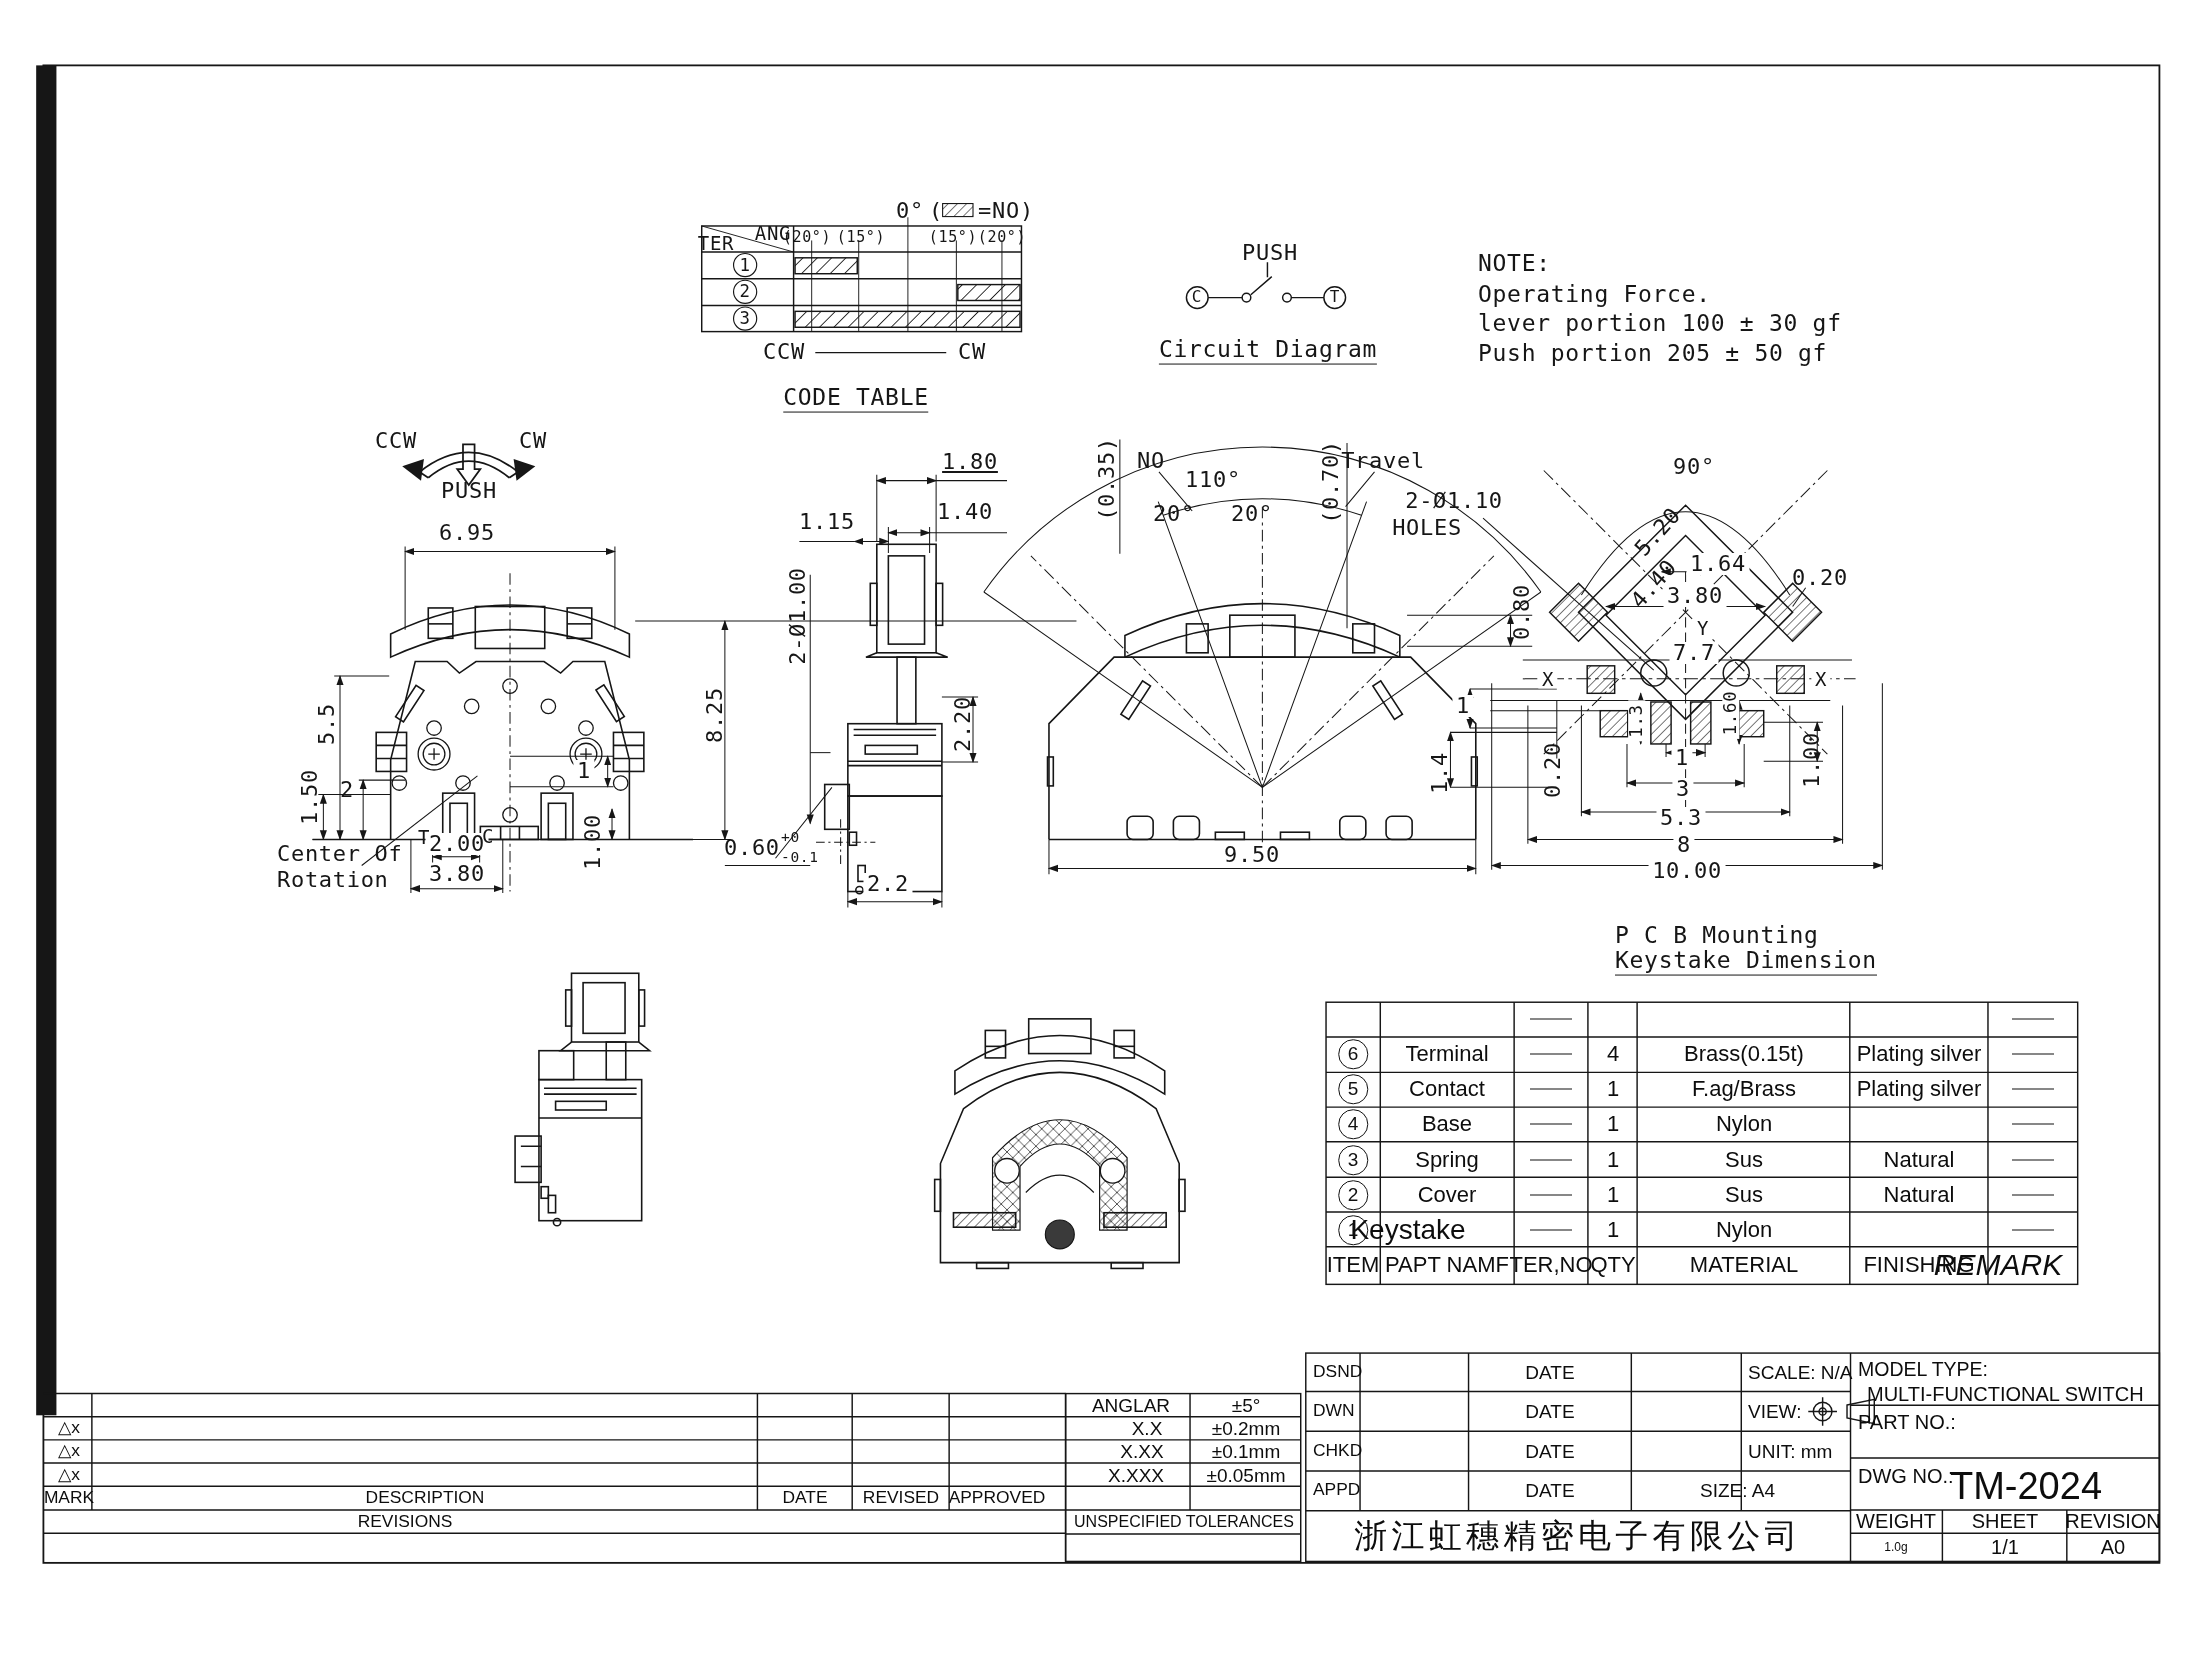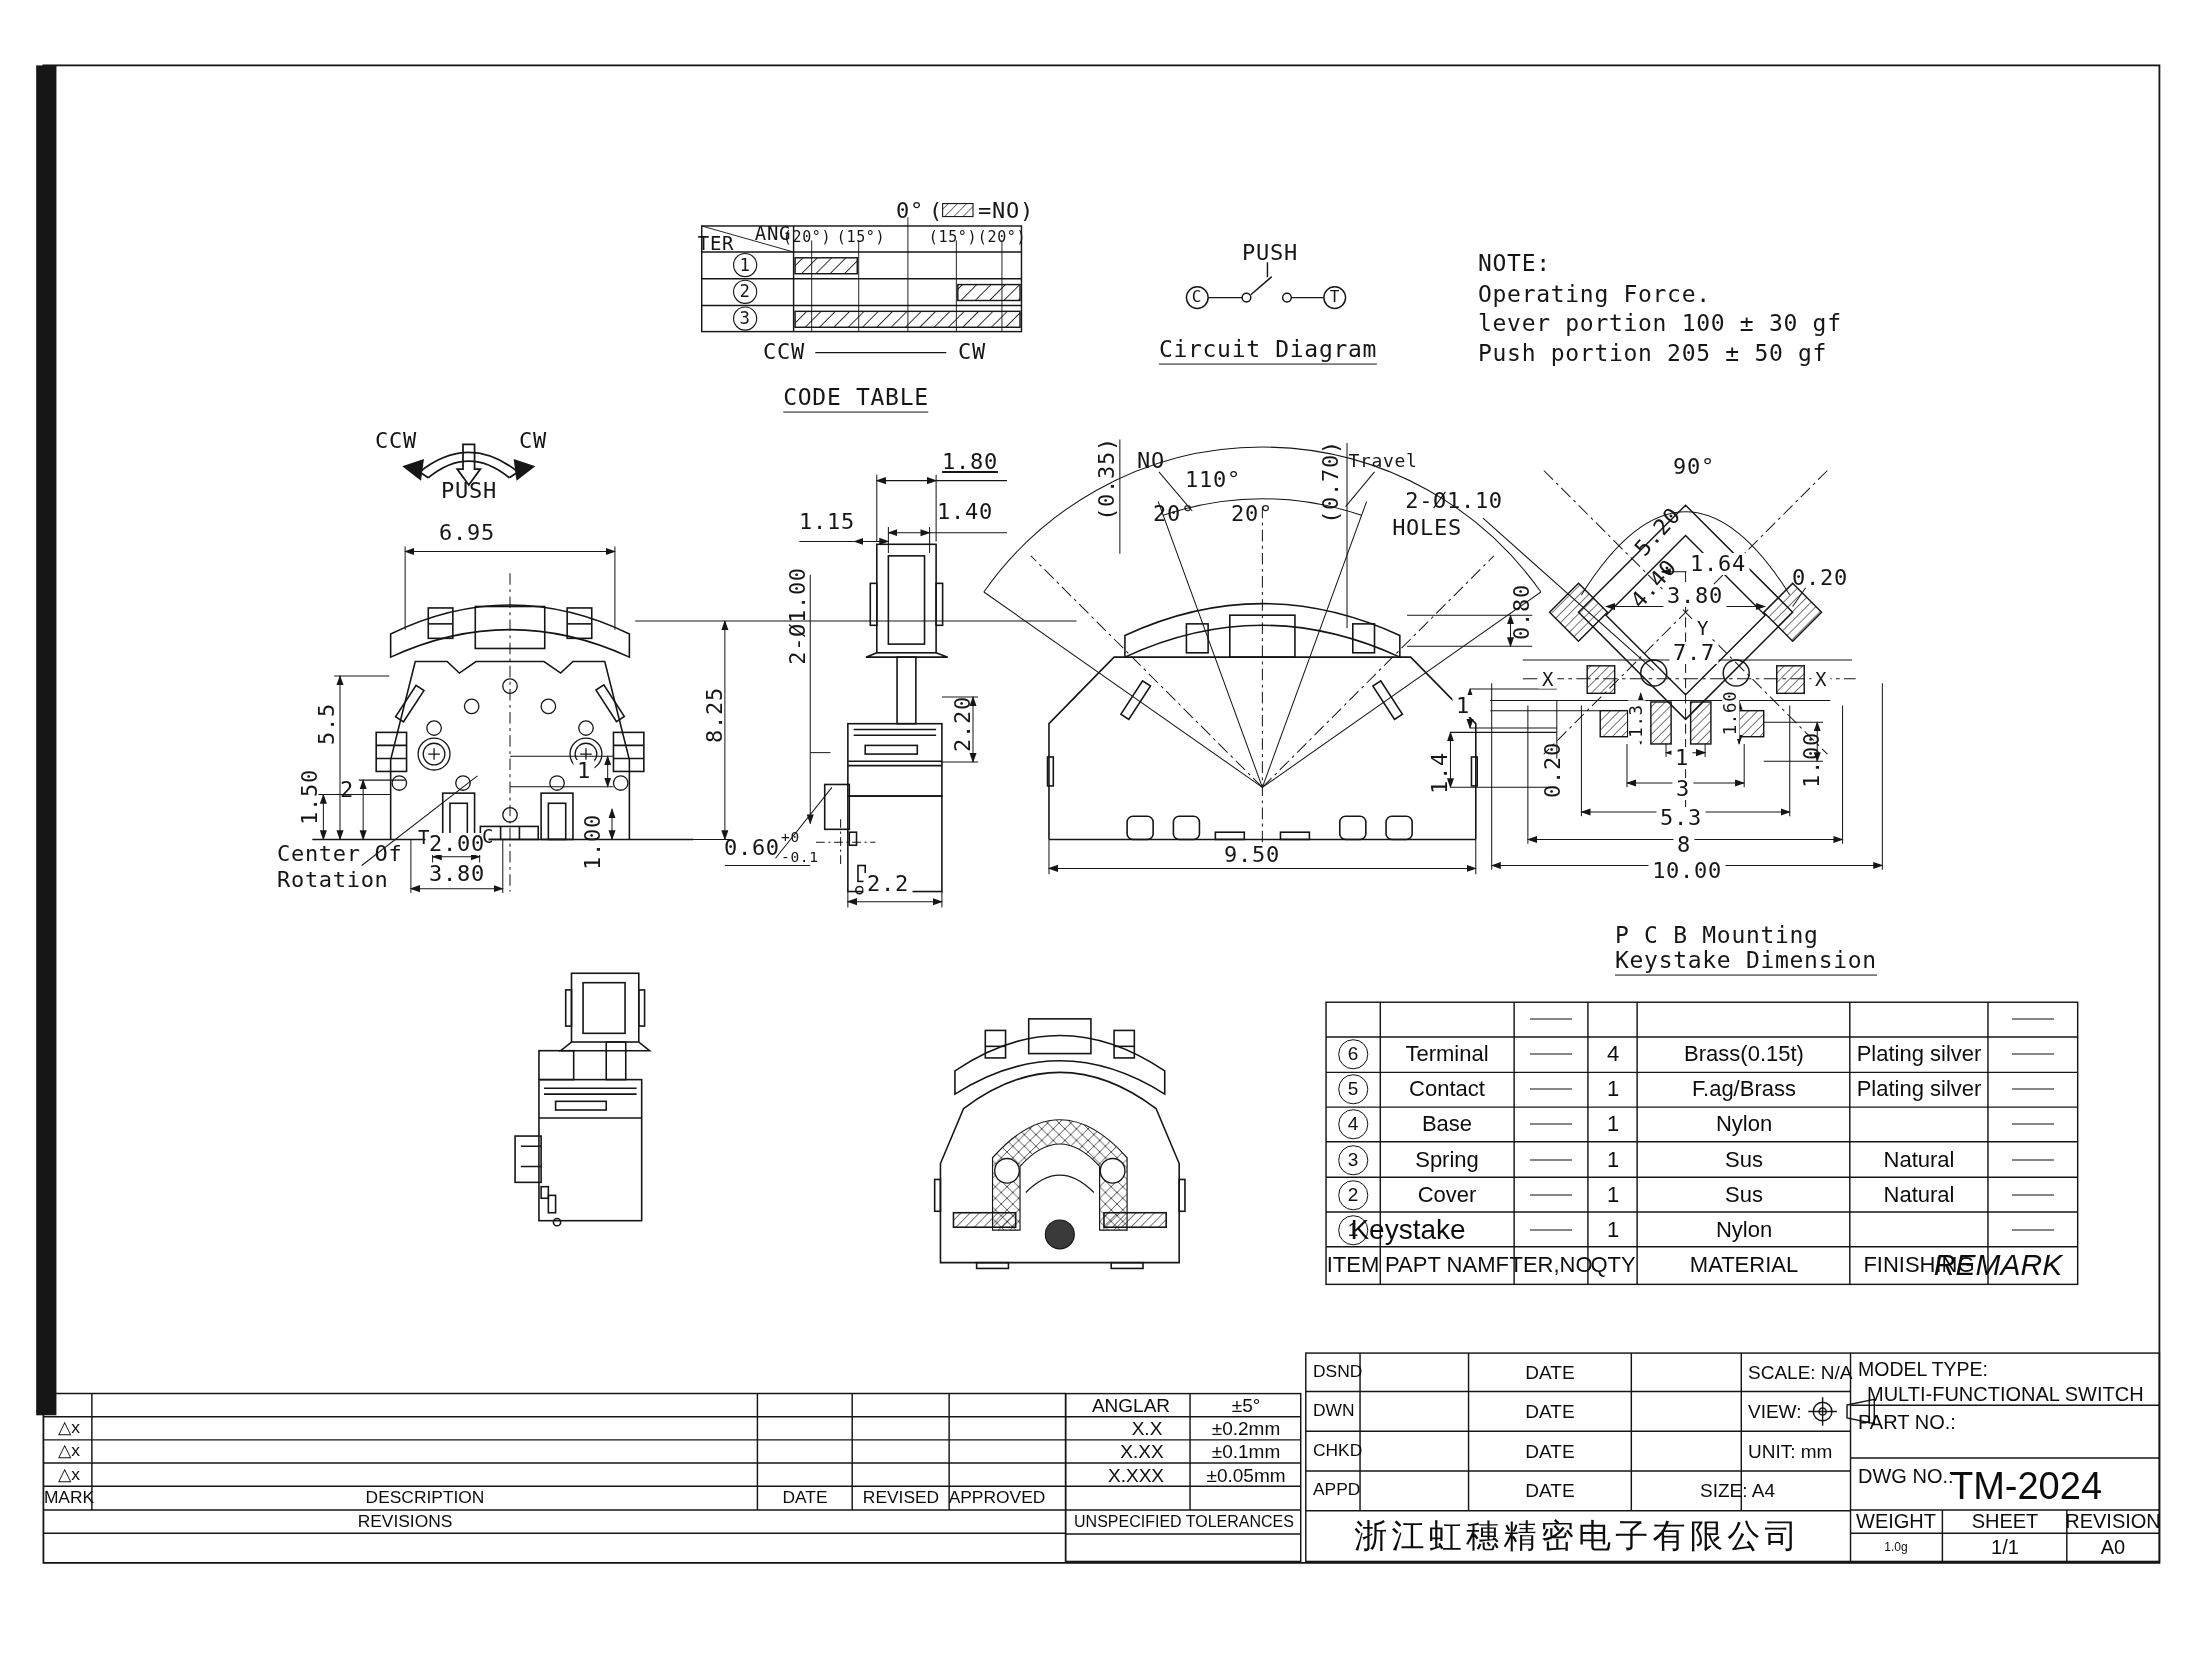--- a/index.html
+++ b/index.html
@@ -371,21 +371,21 @@
       <span class="lbl bg" style="left: 888px; top: 884px; font-size: 22px; transform: translate(-50%, -50%) rotate(0deg);">2.2</span>
       <span class="lbl" style="left: 724px; top: 848px; font-size: 22px; transform: translate(0px, -50%) rotate(0deg);">0.60</span>
       <span class="lbl" style="left: 781px; top: 837px; font-size: 14.5px; transform: translate(0px, -50%) rotate(0deg);">+0</span>
       <span class="lbl" style="left: 781px; top: 857px; font-size: 14.5px; transform: translate(0px, -50%) rotate(0deg);">-0.1</span>
       <span class="lbl" style="left: 1107px; top: 479px; font-size: 22px; transform: translate(-50%, -50%) rotate(-90deg);">(0.35)</span>
       <span class="lbl" style="left: 1151px; top: 461px; font-size: 22px; transform: translate(-50%, -50%) rotate(0deg);">NO</span>
       <span class="lbl" style="left: 1213px; top: 480px; font-size: 22px; transform: translate(-50%, -50%) rotate(0deg);">110°</span>
       <span class="lbl" style="left: 1174px; top: 514px; font-size: 22px; transform: translate(-50%, -50%) rotate(0deg);">20°</span>
       <span class="lbl" style="left: 1252px; top: 514px; font-size: 22px; transform: translate(-50%, -50%) rotate(0deg);">20°</span>
       <span class="lbl" style="left: 1331px; top: 482px; font-size: 22px; transform: translate(-50%, -50%) rotate(-90deg);">(0.70)</span>
-      <span class="lbl" style="left: 1383px; top: 461px; font-size: 18px; transform: translate(-50%, -50%) rotate(0deg); text-align: right;">Travel</span>
+      <span class="lbl" style="left: 1383px; top: 461px; font-size: 22px; transform: translate(-50%, -50%) rotate(0deg); text-align: right;">Travel</span>
       <span class="lbl" style="left: 1454px; top: 501px; font-size: 22px; transform: translate(-50%, -50%) rotate(0deg);">2-Ø1.10</span>
       <span class="lbl" style="left: 1427px; top: 528px; font-size: 22px; transform: translate(-50%, -50%) rotate(0deg);">HOLES</span>
       <span class="lbl" style="left: 1522px; top: 612px; font-size: 22px; transform: translate(-50%, -50%) rotate(-90deg);">0.80</span>
       <span class="lbl bg" style="left: 1252px; top: 855px; font-size: 22px; transform: translate(-50%, -50%) rotate(0deg);">9.50</span>
       <span class="lbl" style="left: 1440px; top: 773px; font-size: 22px; transform: translate(-50%, -50%) rotate(-90deg);">1.4</span>
       <span class="lbl bg" style="left: 1463px; top: 706px; font-size: 22px; transform: translate(-50%, -50%) rotate(0deg);">1</span>
       <span class="lbl" style="left: 1694px; top: 467px; font-size: 22px; transform: translate(-50%, -50%) rotate(0deg);">90°</span>
       <span class="lbl" style="left: 1658px; top: 532px; font-size: 22px; transform: translate(-50%, -50%) rotate(-48deg);">5.20</span>
       <span class="lbl" style="left: 1654px; top: 584px; font-size: 22px; transform: translate(-50%, -50%) rotate(-48deg);">4.40</span>
       <span class="lbl bg" style="left: 1718px; top: 564px; font-size: 22px; transform: translate(-50%, -50%) rotate(0deg);">1.64</span>

